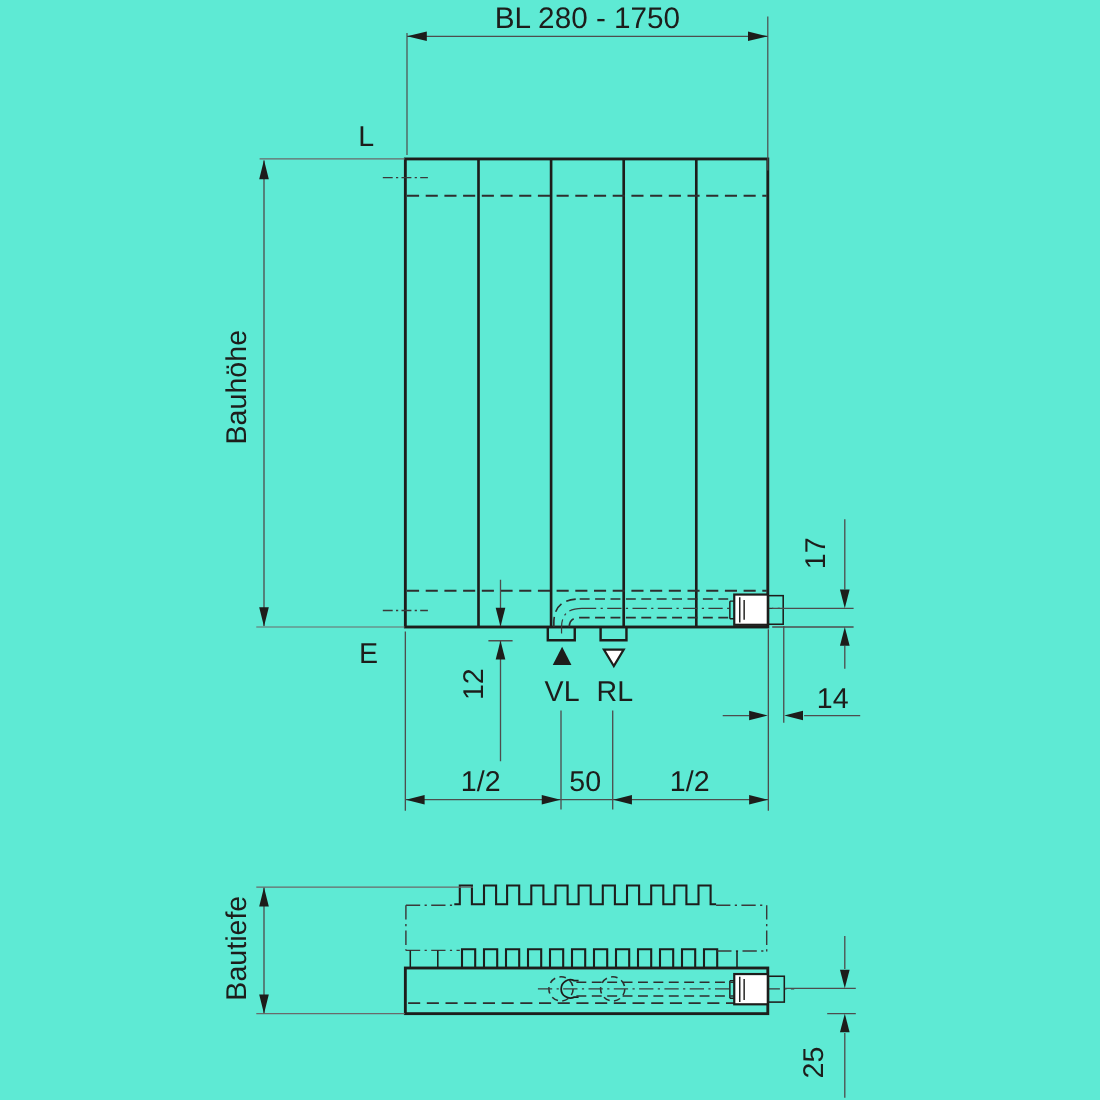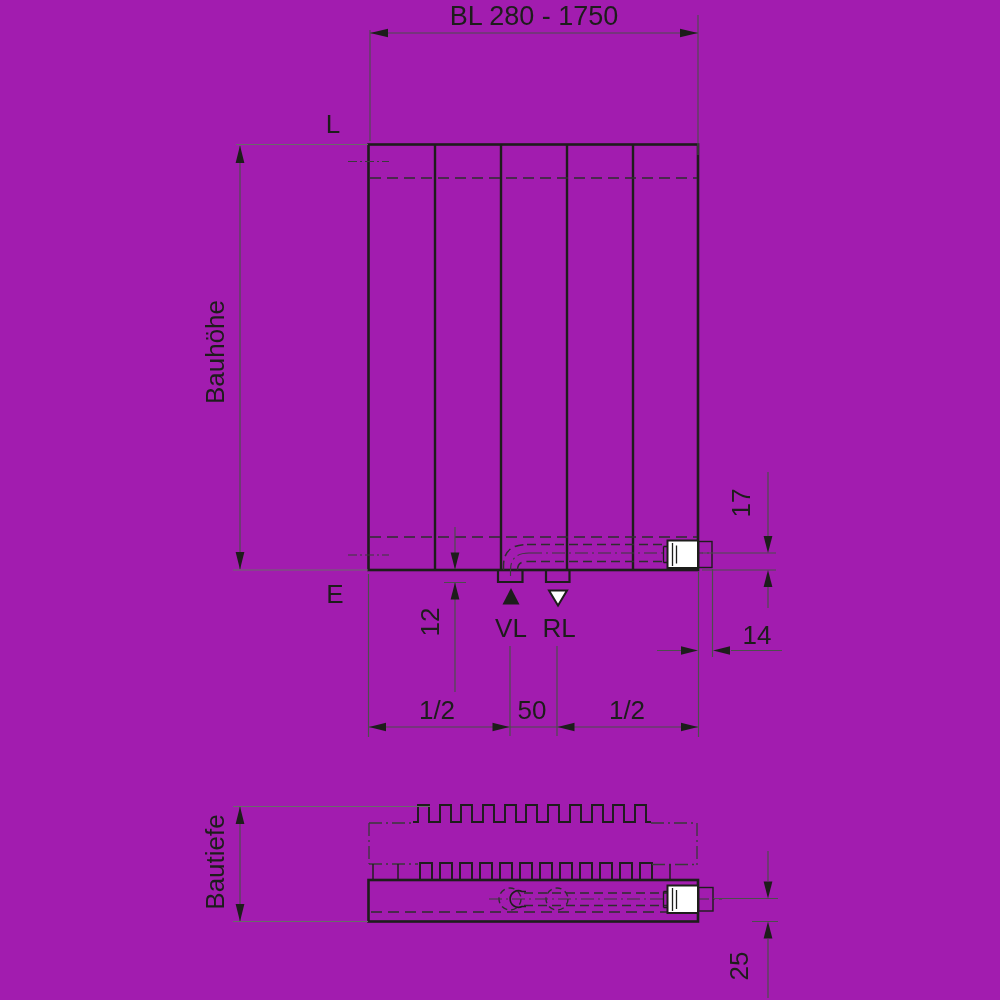--- a/index.html
+++ b/index.html
@@ -1,16 +1,16 @@
 <!DOCTYPE html>
 <html><head>
 <meta charset="utf-8">
 <style>
   html,body{margin:0;padding:0;background:#fff;}
-  .stage{position:relative;width:1000px;height:1000px;background:#a21caf;overflow:hidden;}
+  .stage{position:relative;width:1000px;height:1000px;background:#5eead4;overflow:hidden;}
   svg{position:absolute;left:0;top:0;}
   text{font-family:"Liberation Sans","DejaVu Sans",sans-serif;fill:#1d1d1b;}
   .lbl{font-size:26px;}
   .lbl-big{font-size:27px;}
 </style>
 </head>
 <body>
 
 <div class="stage">
 <svg width="1000" height="1000" viewBox="0 0 1000 1000">

